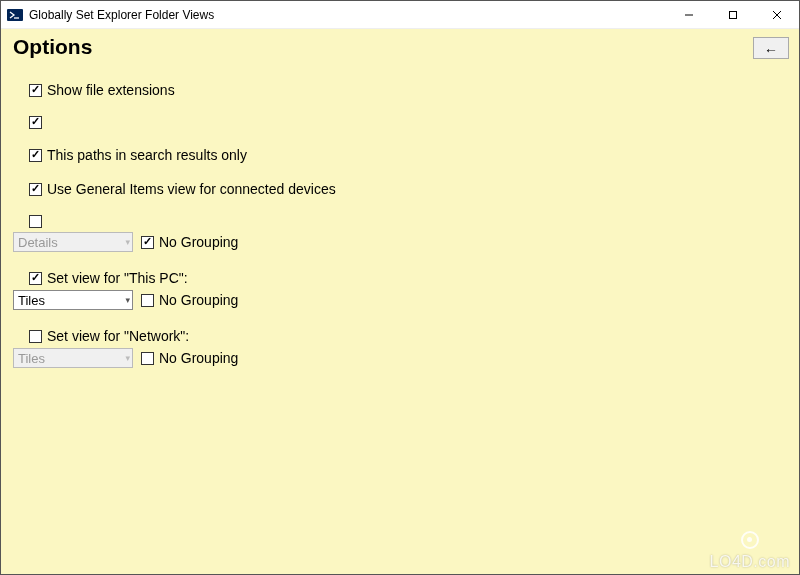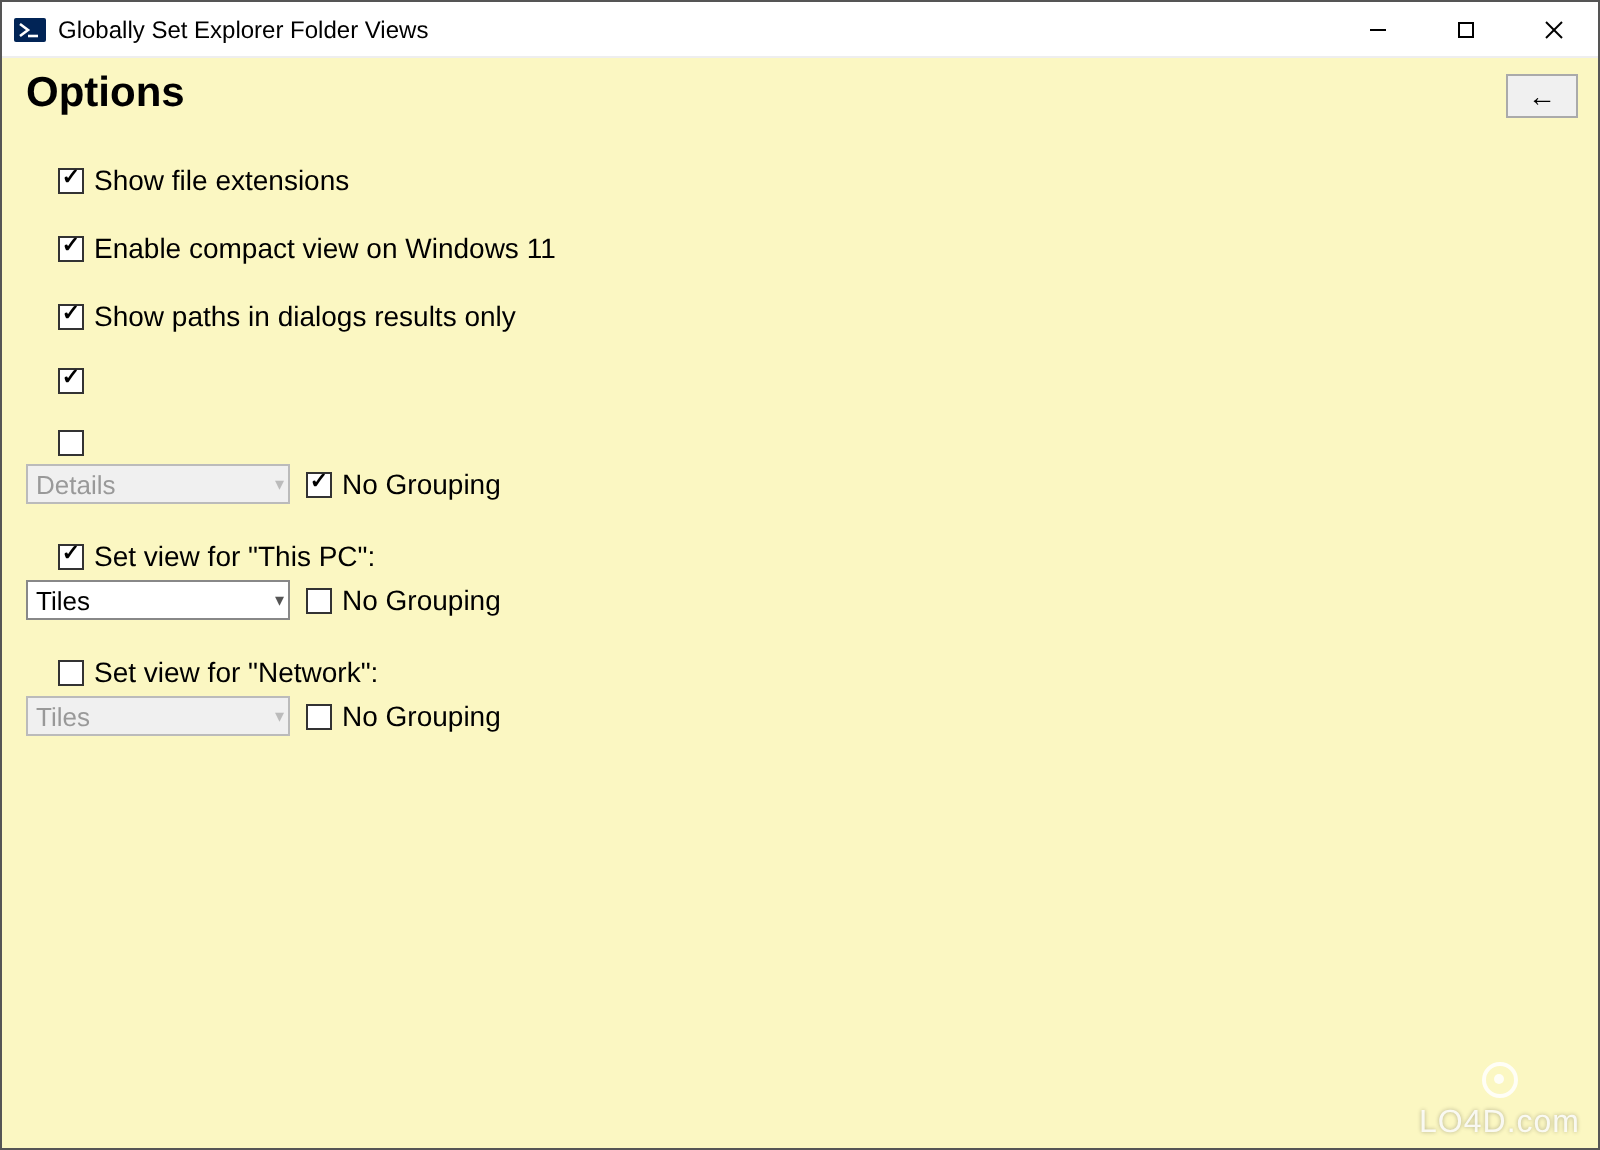--- a/index.html
+++ b/index.html
@@ -112,21 +112,21 @@
       font-size: 14px;
       color: #000;
     }
     .sub-row {
       display: flex;
       align-items: center;
       margin-top: 4px;
       margin-left: 0px;
     }
     .select {
-      width: 132px;
+      width: 120px;
       height: 20px;
       border: 1px solid #888;
       background: #fff;
       display: flex;
       align-items: center;
       justify-content: space-between;
       padding: 0 2px 0 4px;
       margin-right: 8px;
       font-size: 13px;
     }
@@ -218,34 +218,34 @@
     <div class="option-group">
       <div class="option-row">
         <span class="checkbox checked"></span>
         <span class="label">Show file extensions</span>
       </div>
     </div>
 
     <div class="option-group">
       <div class="option-row">
         <span class="checkbox checked"></span>
-        <span class="label">Enable compact view on Windows 11</span>
-      </div>
-    </div>
-
-    <div class="option-group">
-      <div class="option-row">
-        <span class="checkbox checked"></span>
-        <span class="label">Show paths in dialogs results only</span>
-      </div>
-    </div>
-
-    <div class="option-group">
-      <div class="option-row">
-        <span class="checkbox checked"></span>
+      </div>
+    </div>
+
+    <div class="option-group">
+      <div class="option-row">
+        <span class="checkbox checked"></span>
+        <span class="label">This paths in search results only</span>
+      </div>
+    </div>
+
+    <div class="option-group">
+      <div class="option-row">
+        <span class="checkbox checked"></span>
+        <span class="label">Use General Items view for connected devices</span>
       </div>
     </div>
 
     <div class="option-group">
       <div class="option-row">
         <span class="checkbox"></span>
       </div>
       <div class="sub-row">
         <div class="select disabled">
           <span>Details</span>

